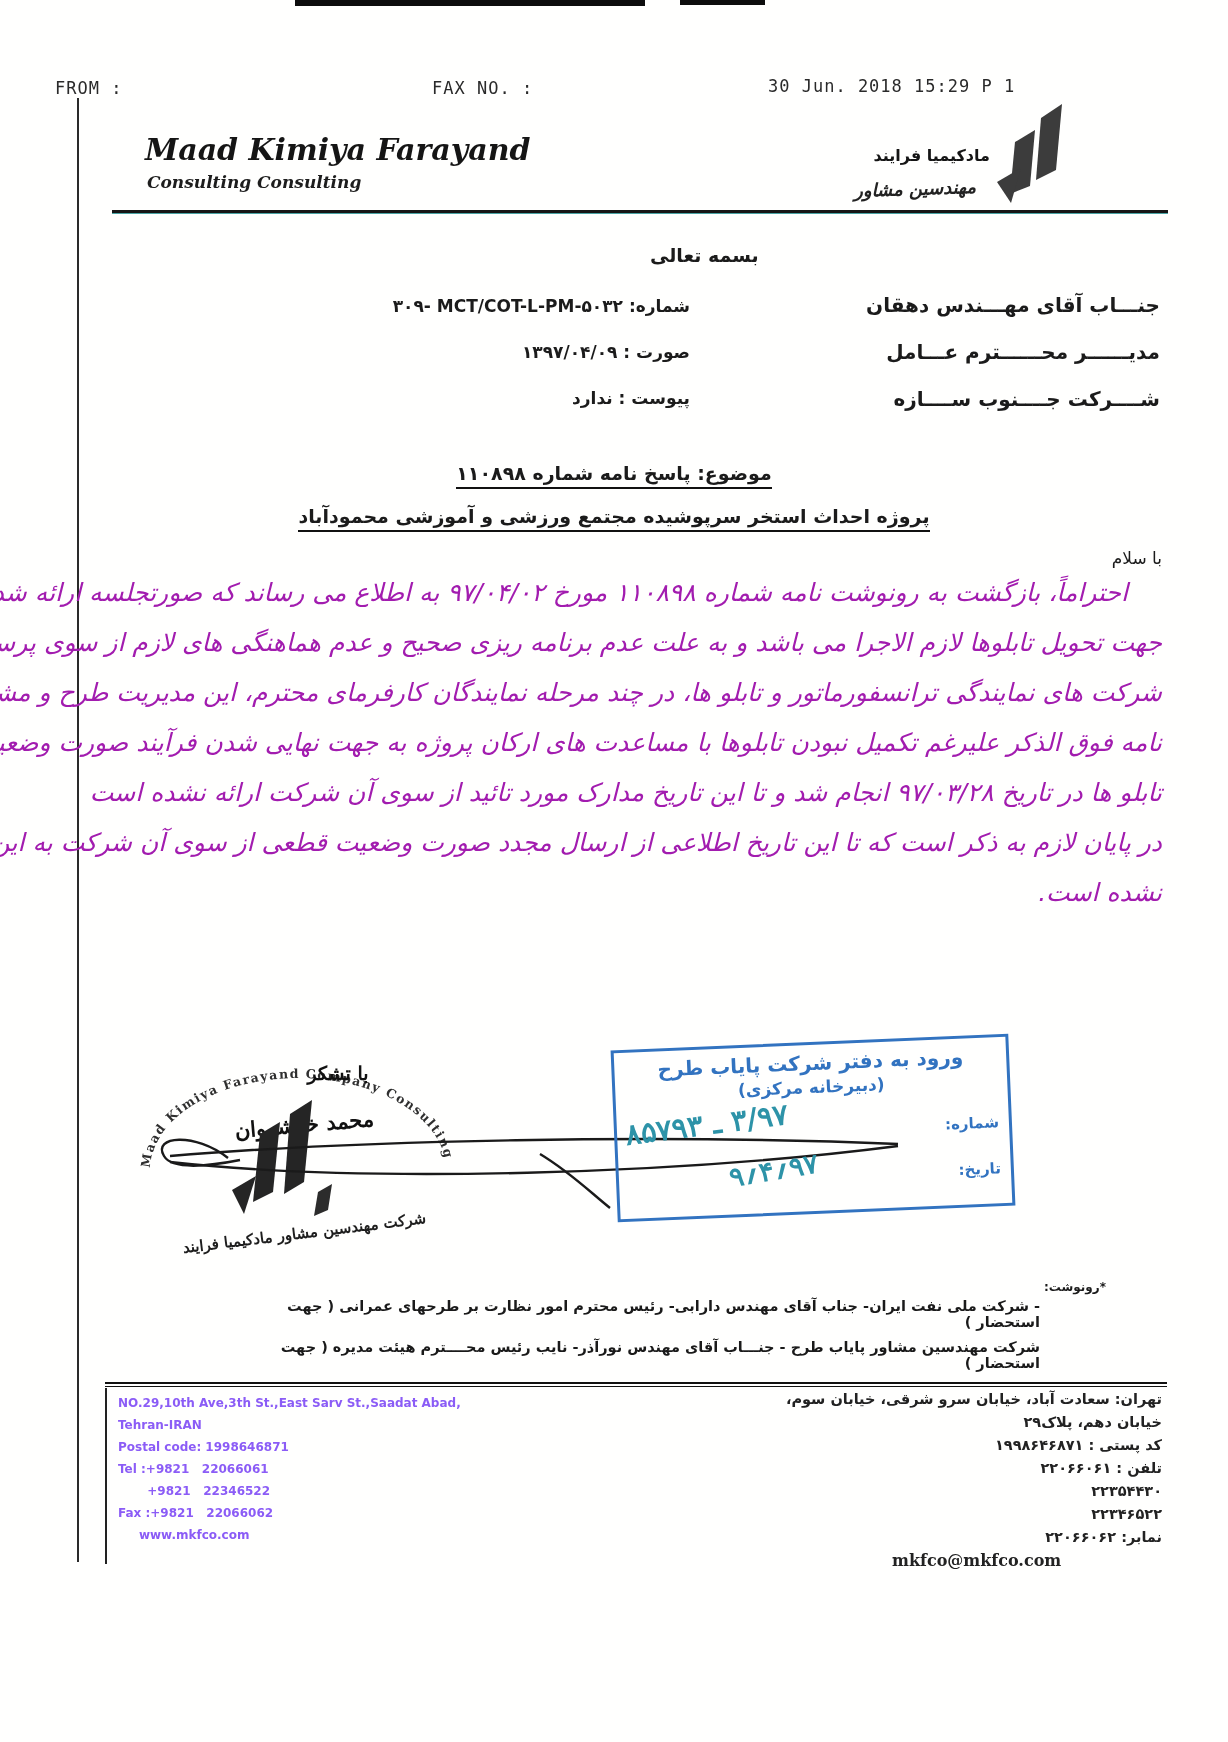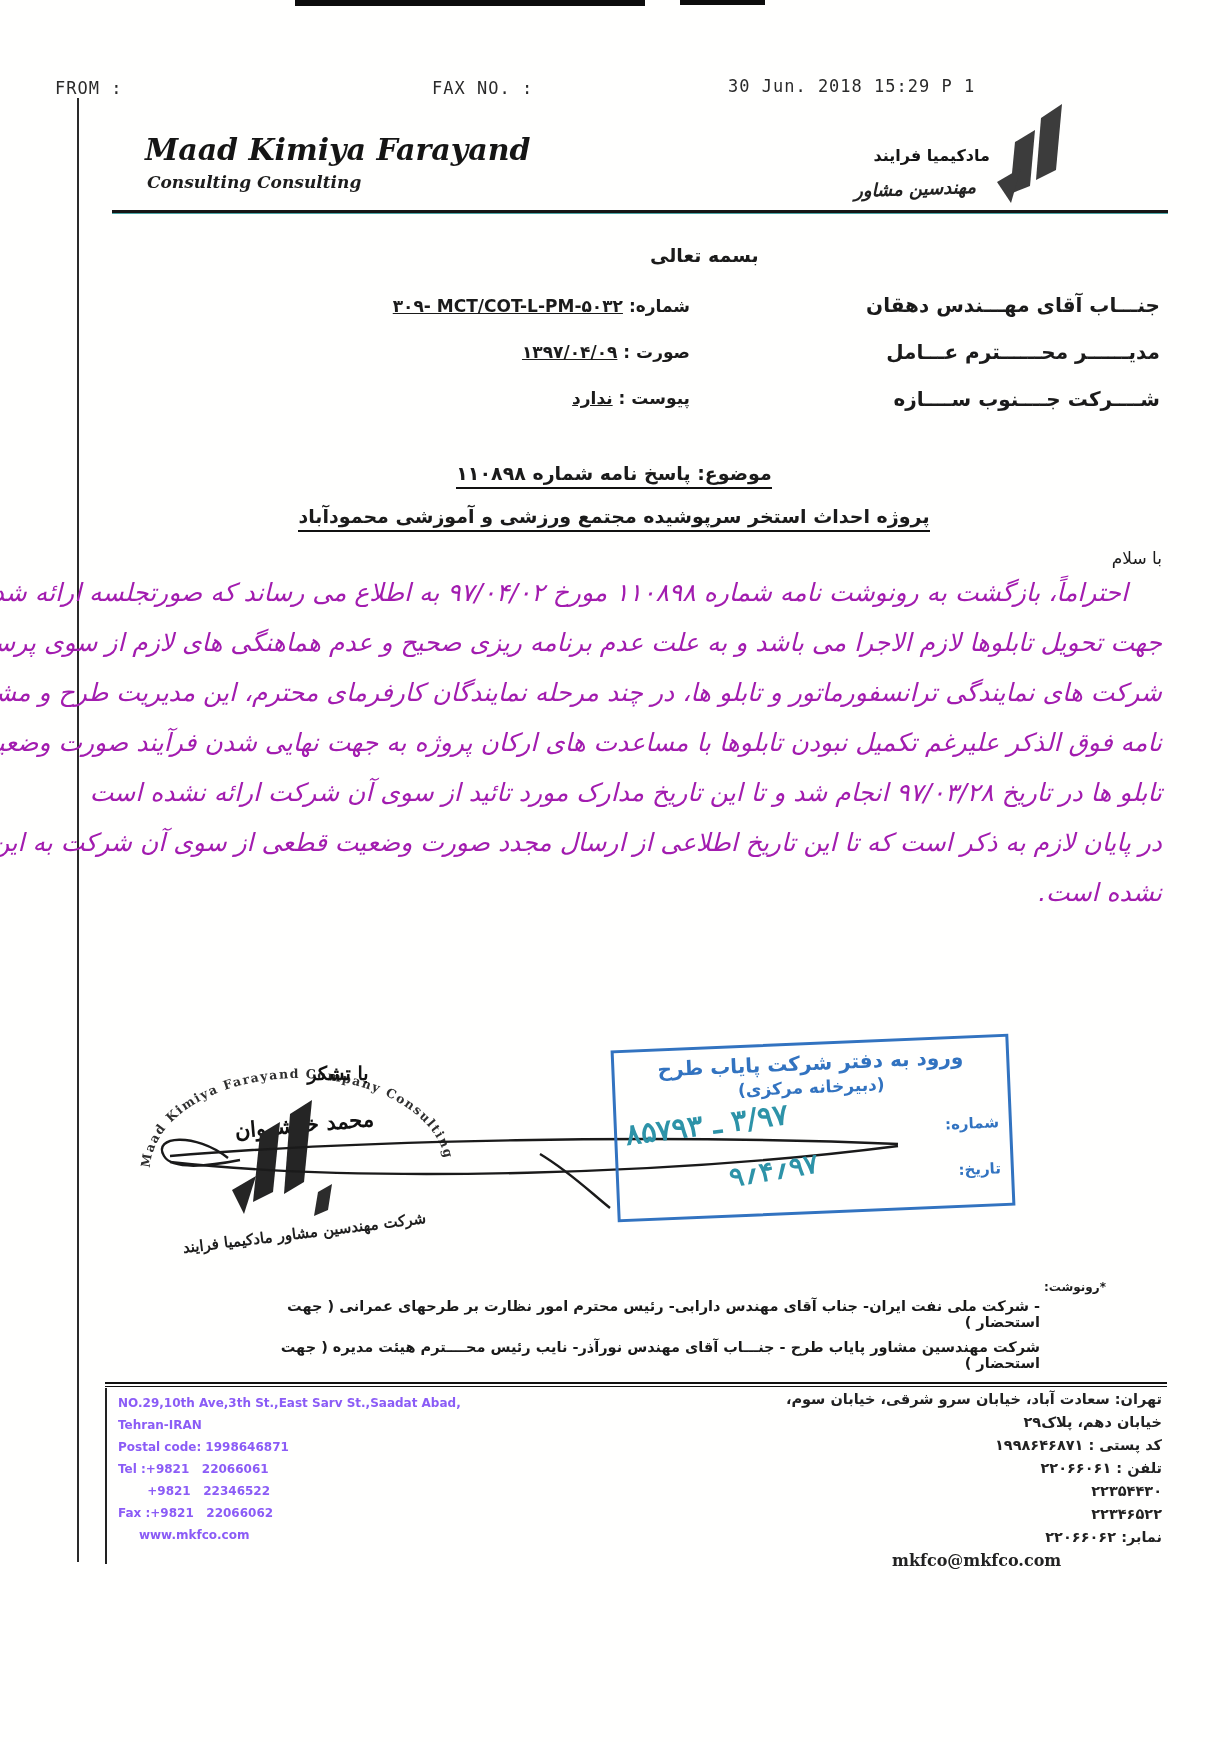--- a/index.html
+++ b/index.html
@@ -24,21 +24,21 @@
   .co-fa { font-size:16px; font-weight:bold; direction:rtl; color:#151515; }
   .co-fa-sub { font-size:18px; font-weight:bold; font-style:italic; direction:rtl; color:#222; transform:rotate(-2deg); }
   .head-rule-a { height:3px; background:#161616; }
   .head-rule-b { height:1px; background:#1d8d8d; opacity:.8; }
 
   .fa { direction:rtl; }
   .besmele { font-size:19px; font-weight:bold;margin-left:36px; }
 
   .recip { font-size:20px; font-weight:bold; line-height:47px; text-align:right; }
   .meta-line { font-size:17px; font-weight:bold; direction:rtl; text-align:right; }
-  .meta-line .val { font-weight:bold;text-decoration:underline; }
+  .meta-line .val { font-weight:bold; }
 
   .subject { font-size:19px; font-weight:bold; border-bottom:2px solid #111; padding-bottom:3px; }
   .salam { font-size:17px; }
 
   .body-text { font-size:25px; color:#a21caf;font-style:italic; }
   .body-text .bline { height:50px; line-height:50px; text-align:justify; text-align-last:justify; white-space:nowrap; overflow:visible; }
   .body-text .bline.short { text-align:right; text-align-last:right; }
   .body-text .bline.indent { padding-right:34px; }
 
   
@@ -67,21 +67,21 @@
 </head>
 <body>
 
 <div class="page">
 
   <div class="abs smudge" style="left:295px; top:0; width:350px; height:6px;"></div>
   <div class="abs smudge" style="left:680px; top:0; width:85px; height:5px;"></div>
 
   <div class="abs fax-hdr" style="left:55px; top:78px;">FROM :</div>
   <div class="abs fax-hdr" style="left:432px; top:78px;">FAX NO. :</div>
-  <div class="abs fax-hdr" style="left:728px; top:76px;text-align:center;">30 Jun. 2018 15:29 P 1</div>
+  <div class="abs fax-hdr" style="left:768px; top:76px;text-align:center;">30 Jun. 2018 15:29 P 1</div>
 
   <div class="abs edge-line" style="left:77px; top:98px; height:1464px;"></div>
 
   <div class="abs co-en" style="left:145px; top:132px;">Maad Kimiya Farayand</div>
   <div class="abs co-en-sub" style="left:147px; top:172px;">Consulting Consulting</div>
   <div class="abs co-fa" style="right:238px; top:146px;">مادکیمیا فرایند</div>
   <div class="abs co-fa-sub" style="right:252px; top:178px;">مهندسین مشاور</div>
 
   <svg class="abs" style="left:995px; top:100px;" width="80" height="110" viewBox="0 0 80 110">
     <path d="M20,42 L40,30 L35,86 L15,94 Z" fill="#3c3c3c"></path>

